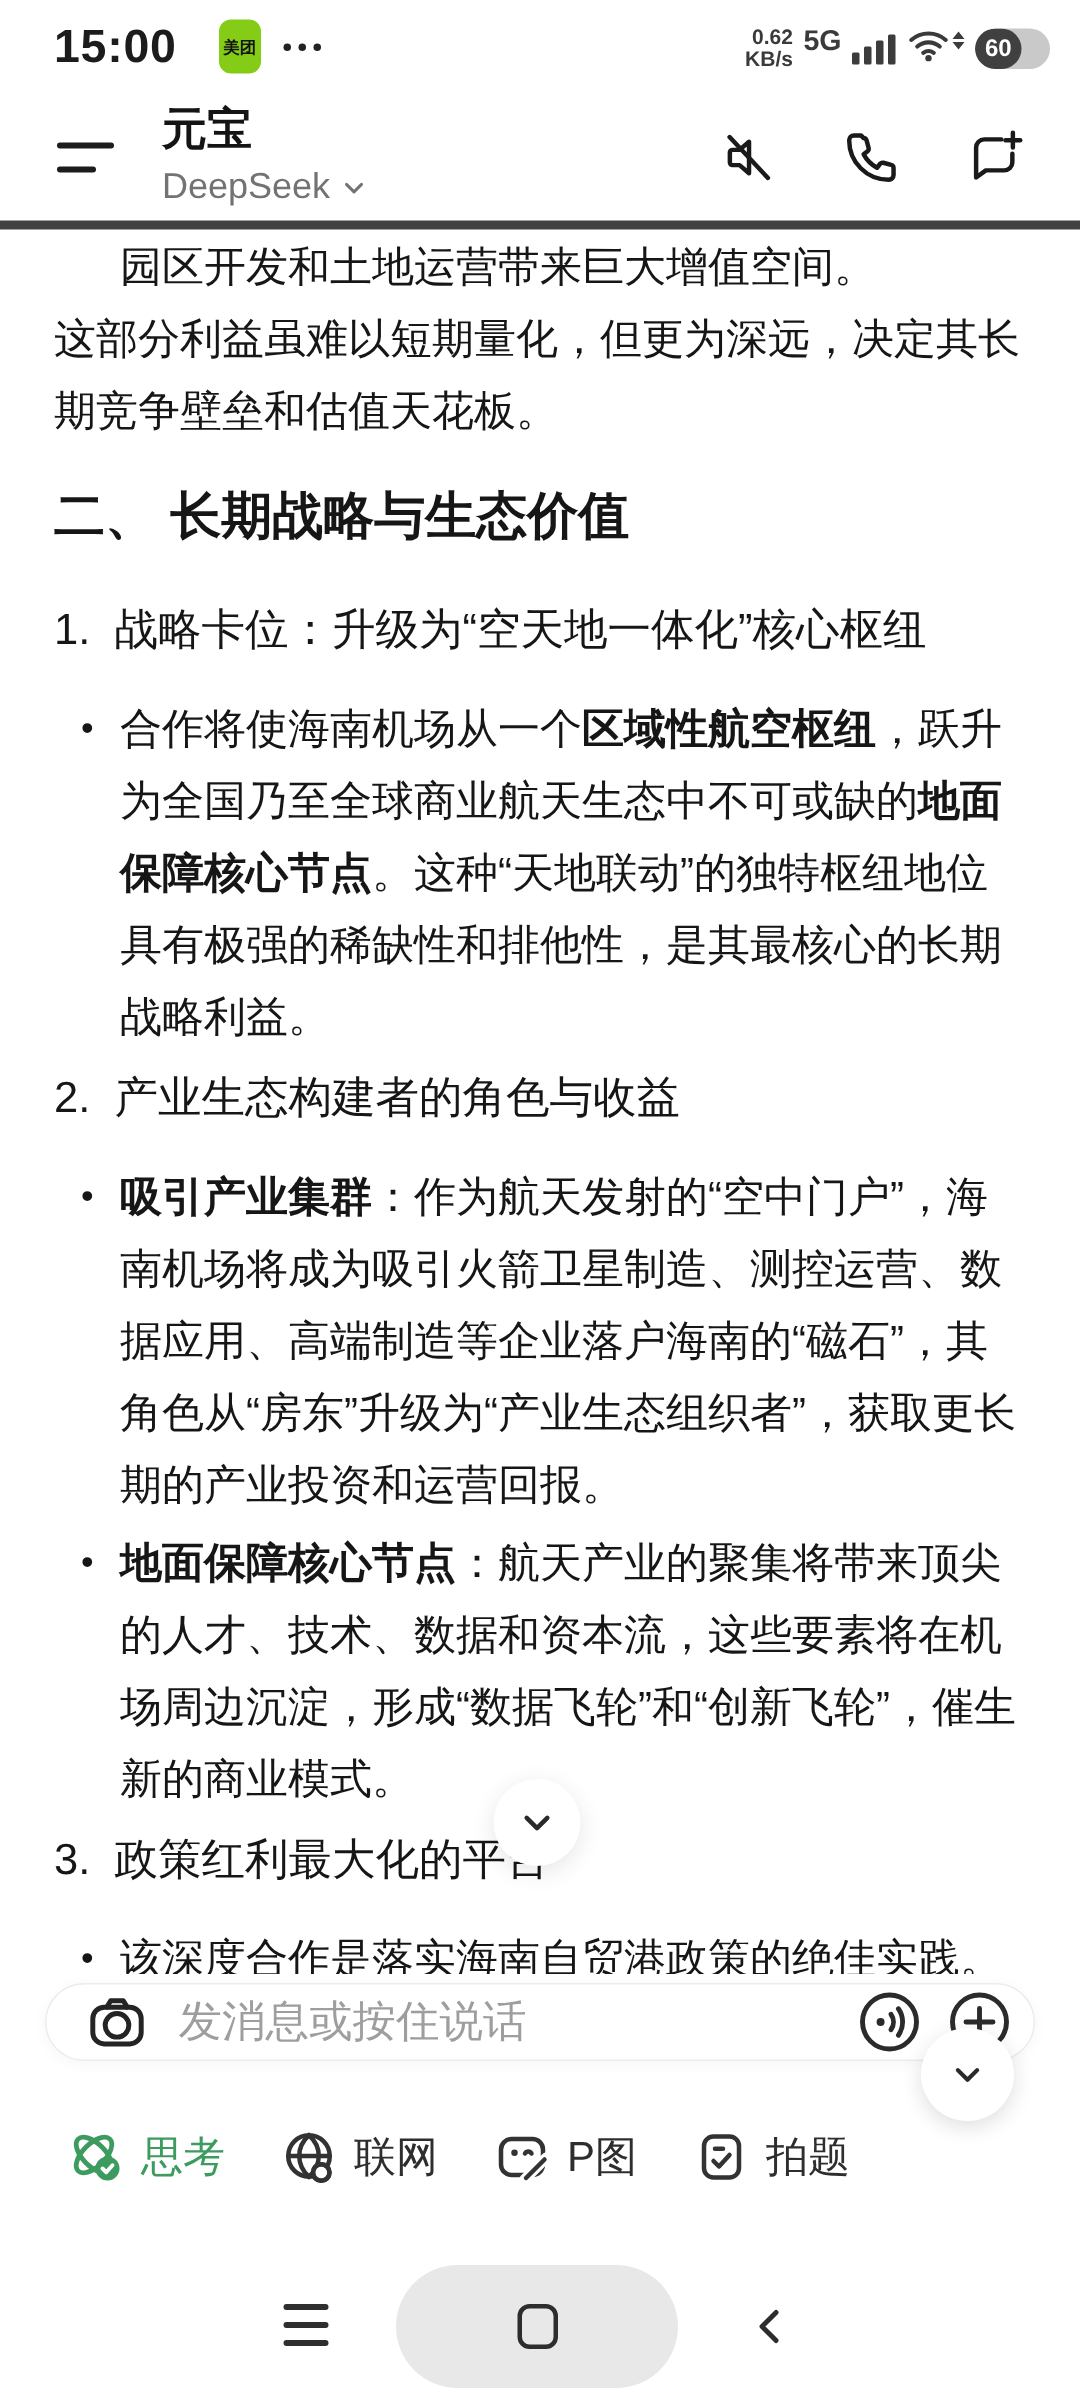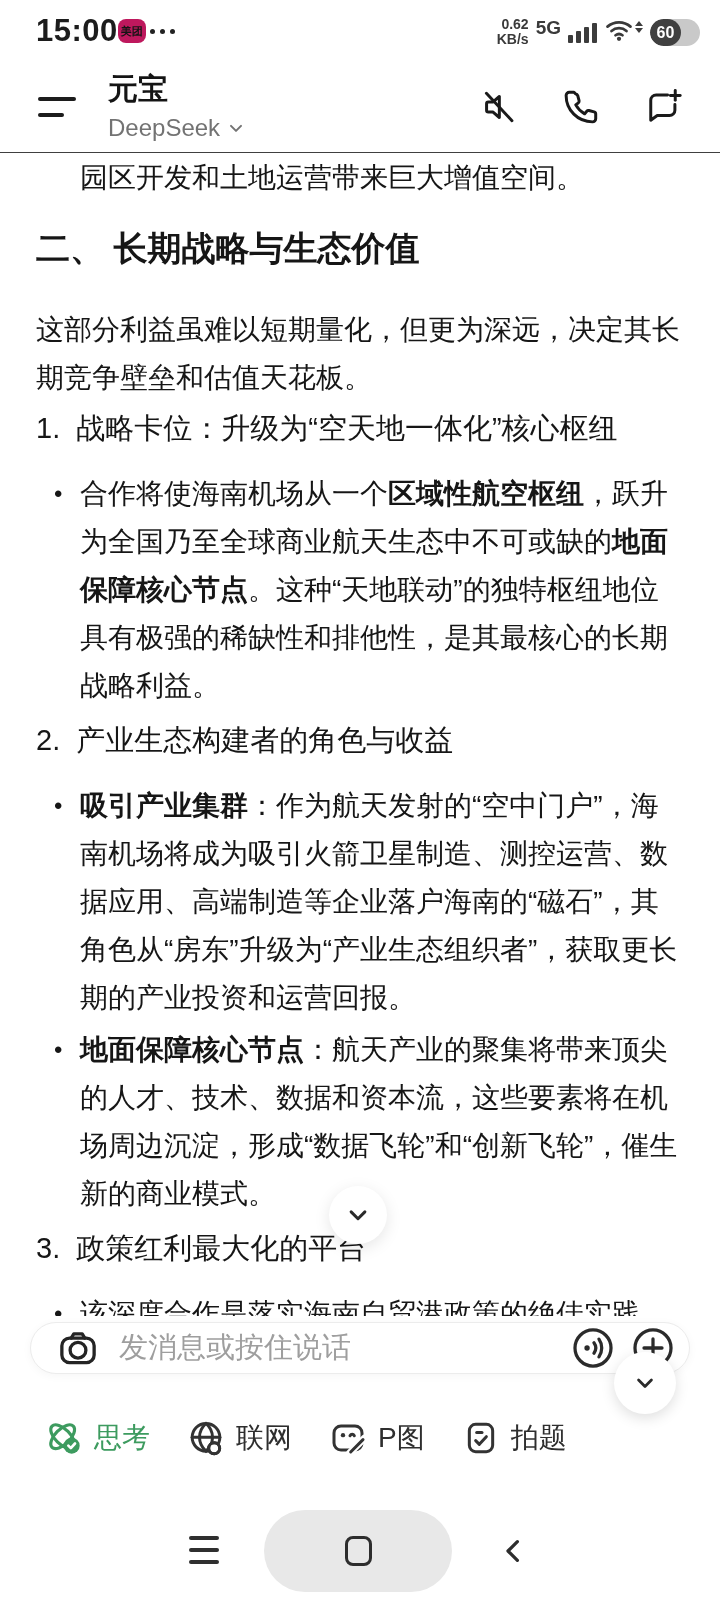--- a/index.html
+++ b/index.html
@@ -2,25 +2,25 @@
 <html><head>
 <meta charset="utf-8">
 <style>
   * { margin:0; padding:0; box-sizing:border-box; }
   html,body { width:720px; height:1600px; background:#ffffff; overflow:hidden;
               font-family:"Liberation Sans", sans-serif; color:#161616; }
 
   
   .status-bar { position:absolute; top:0; left:0; right:0; height:62px;
     display:flex; align-items:center; }
-  .sb-left { display:flex; align-items:center; margin-left:36px; }
+  .sb-left { display:flex; align-items:center; gap:11px; margin-left:36px; }
   .sb-time { font-size:31px; font-weight:700; letter-spacing:.5px; color:#1c1c1c; }
-  .sb-badge { width:28px; height:24px; background:#be185d; border-radius:8px;
+  .sb-badge { width:28px; height:36px; background:#84cc16; border-radius:8px;
     display:flex; align-items:center; justify-content:center;
-    font-size:11px; font-weight:700; color:#141414; }
+    font-size:11px; font-weight:700; color:#141414;margin-left:17px; }
   .sb-dots { display:flex; gap:5px; margin-left:4px; }
   .sb-dots i { width:5px; height:5px; border-radius:50%; background:#222; }
   .sb-right { margin-left:auto; margin-right:20px; display:flex; align-items:flex-end; gap:7px; }
   .sb-speed { text-align:right; font-size:14px; line-height:15px; font-weight:700; color:#3a3a3a; }
   .sb-5g { font-size:19px; font-weight:700; color:#3a3a3a; align-self:flex-start; margin-top:2px; }
   .sb-bars { display:flex; align-items:flex-end; gap:3px; padding-bottom:4px; }
   .sb-bars i { width:5px; background:#3c3c3c; border-radius:1px; display:block; }
   .sb-bars i:nth-child(1){height:8px;} .sb-bars i:nth-child(2){height:12px;}
   .sb-bars i:nth-child(3){height:16px;} .sb-bars i:nth-child(4){height:20px;}
   .sb-wifi { display:flex; align-items:center; padding-bottom:2px; }
@@ -28,21 +28,21 @@
   .sb-updown i { width:0; height:0; border-left:4px solid transparent; border-right:4px solid transparent; }
   .sb-updown .up { border-bottom:5px solid #3c3c3c; }
   .sb-updown .dn { border-top:5px solid #3c3c3c; }
   .sb-batt { width:50px; height:27px; border-radius:14px; overflow:hidden;
     display:flex; background:#c9c9c9; margin-bottom:1px; }
   .sb-batt .fill { width:62%; background:#404040; color:#fff; font-size:16px; font-weight:700;
     display:flex; align-items:center; justify-content:center; border-radius:14px; }
 
   
   .header { position:absolute; top:62px; left:0; right:0; height:91px;
-    display:flex; align-items:center; border-bottom:1px solid #404040; background:#fff; }
+    display:flex; align-items:center; border-bottom:6px solid #404040; background:#fff; }
   .menu-btn { margin-left:38px; width:40px; padding:6px 0; }
   .menu-btn i { display:block; height:4px; border-radius:2px; background:#1c1c1c; }
   .menu-btn i:first-child { width:38px; }
   .menu-btn i:last-child { width:26px; margin-top:12px; }
   .title-wrap { margin-left:30px; }
   .app-title { font-size:30px; font-weight:700; color:#141414; line-height:1.15; }
   .model-row { display:flex; align-items:center; gap:6px; margin-top:7px; color:#737373; }
   .model-name { font-size:24px; }
   .header-icons { margin-left:auto; margin-right:34px; display:flex; gap:36px; align-items:center; }
   .hicon { width:46px; height:46px; display:flex; align-items:center; justify-content:center; color:#1a1a1a; }
@@ -171,22 +171,22 @@
         <path d="M14.6 5.1H8.1a3.1 3.1 0 0 0-3.1 3.1v11.4l3.7-2.7h7a3.1 3.1 0 0 0 3.1-3.1v-3.2"></path>
         <line x1="19" y1="2.6" x2="19" y2="8.2"></line>
         <line x1="16.2" y1="5.4" x2="21.8" y2="5.4"></line>
       </svg>
     </div>
   </div>
 </div>
 
 <div class="content">
     <div class="blk blk-cont"><span>园区开发和土地运营带来巨大增值空间。</span></div>
+    <div class="blk blk-p"><span>这部分利益虽难以短期量化，但更为深远，决定其长期竞争壁垒和估值天花板。</span></div>
     <div class="blk blk-h2"><span>二、 长期战略与生态价值</span></div>
-    <div class="blk blk-p"><span>这部分利益虽难以短期量化，但更为深远，决定其长期竞争壁垒和估值天花板。</span></div>
     <div class="blk blk-h3"><span>1.  战略卡位：升级为“空天地一体化”核心枢纽</span></div>
     <div class="blk blk-bullet"><span class="dot">•</span><span>合作将使海南机场从一个</span><b>区域性航空枢纽</b><span>，跃升为全国乃至全球商业航天生态中不可或缺的</span><b>地面保障核心节点</b><span>。这种“天地联动”的独特枢纽地位具有极强的稀缺性和排他性，是其最核心的长期战略利益。</span></div>
     <div class="blk blk-h3"><span>2.  产业生态构建者的角色与收益</span></div>
     <div class="blk blk-bullet"><span class="dot">•</span><b>吸引产业集群</b><span>：作为航天发射的“空中门户”，海南机场将成为吸引火箭卫星制造、测控运营、数据应用、高端制造等企业落户海南的“磁石”，其角色从“房东”升级为“产业生态组织者”，获取更长期的产业投资和运营回报。</span></div>
     <div class="blk blk-bullet"><span class="dot">•</span><b>地面保障核心节点</b><span>：航天产业的聚集将带来顶尖的人才、技术、数据和资本流，这些要素将在机场周边沉淀，形成“数据飞轮”和“创新飞轮”，催生新的商业模式。</span></div>
     <div class="blk blk-h3"><span>3.  政策红利最大化的平台</span></div>
     <div class="blk blk-bullet"><span class="dot">•</span><span>该深度合作是落实海南自贸港政策的绝佳实践。双方可共同争取、先行先试在</span></div>
   </div>
 
 <div class="scroll-btn">

